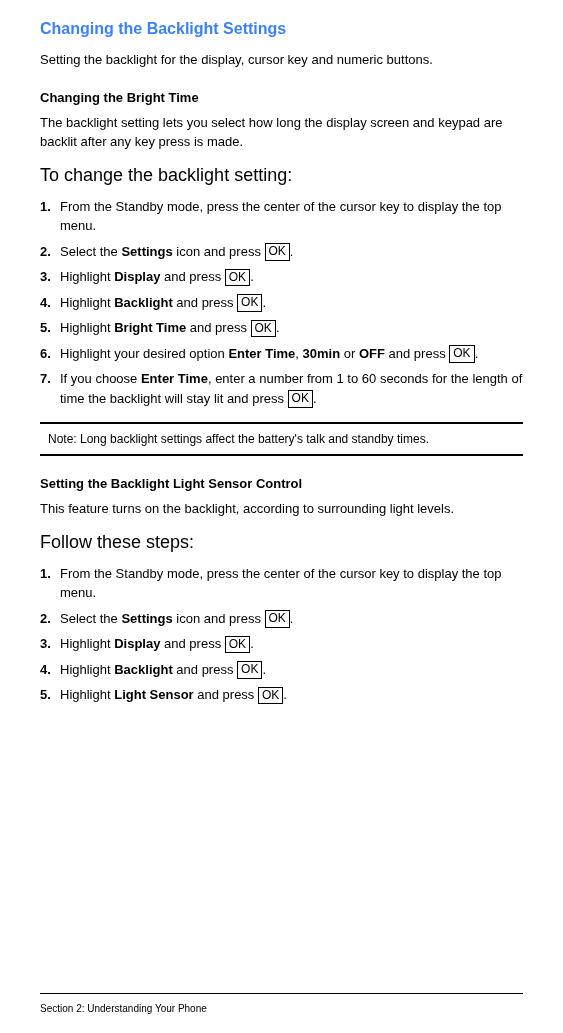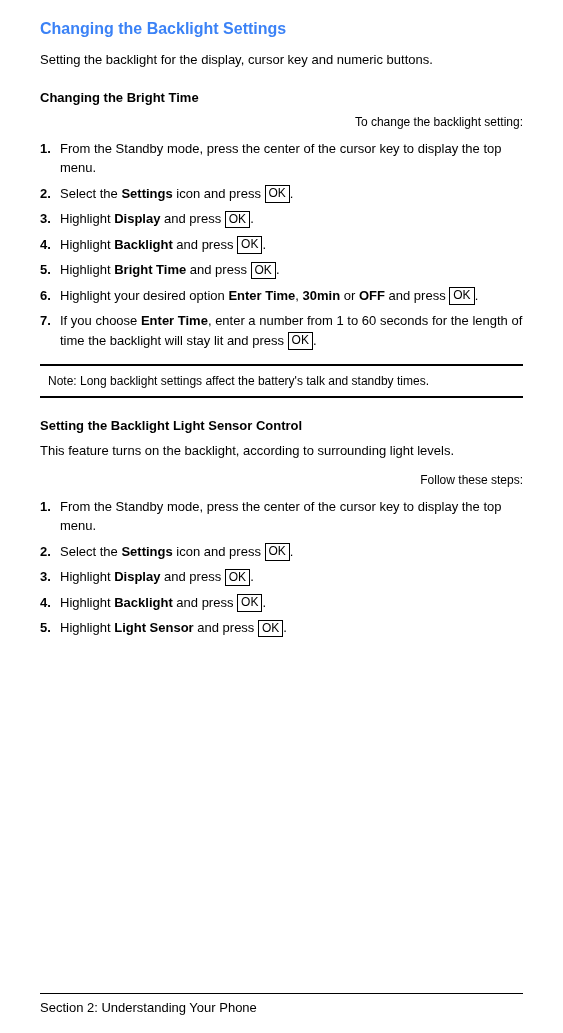--- a/index.html
+++ b/index.html
@@ -37,24 +37,23 @@
       margin-bottom: 8px;
     }
 
     .body-text {
       font-size: 13px;
       line-height: 1.5;
       margin-bottom: 10px;
     }
 
     .steps-intro {
-      font-size: 12px;
+      font-size: 18px;
       margin-bottom: 8px;
       line-height: 1.5;
-      text-align: right;
     }
 
     .steps-list {
       list-style: none;
       padding: 0;
       margin-bottom: 10px;
     }
 
     .steps-list li {
       font-size: 13px;
@@ -105,21 +104,21 @@
     .footer {
       position: absolute;
       bottom: 18px;
       left: 40px;
       right: 40px;
       border-top: 1px solid #000000;
       padding-top: 6px;
     }
 
     .footer-line1 {
-      font-size: 13px;
+      font-size: 10px;
       color: #000000;
     }
 
     .footer-line2 {
       font-size: 11px;
       font-weight: bold;
       color: #000000;
     }
 
     .footer-page {
@@ -133,20 +132,21 @@
   </style>
 </head>
 <body>
 
 <h1 class="page-title">Changing the Backlight Settings</h1>
 
 <p class="intro-text">Setting the backlight for the display, cursor key and numeric buttons.</p>
 
 <div class="subsection">
   <p class="section-heading">Changing the Bright Time</p>
+  <p class="body-text">The backlight setting lets you select how long the display screen and keypad are backlit after any key press is made.</p>
   <p class="steps-intro">To change the backlight setting:</p>
 
   <ol class="steps-list">
     <li>
       <span class="step-num">1.</span>
       <span class="step-content">From the Standby mode, press the center of the cursor key to display the top menu.</span>
     </li>
     <li>
       <span class="step-num">2.</span>
       <span class="step-content">Select the <b>Settings</b> icon and press <span class="ok-box">OK</span>.</span>

